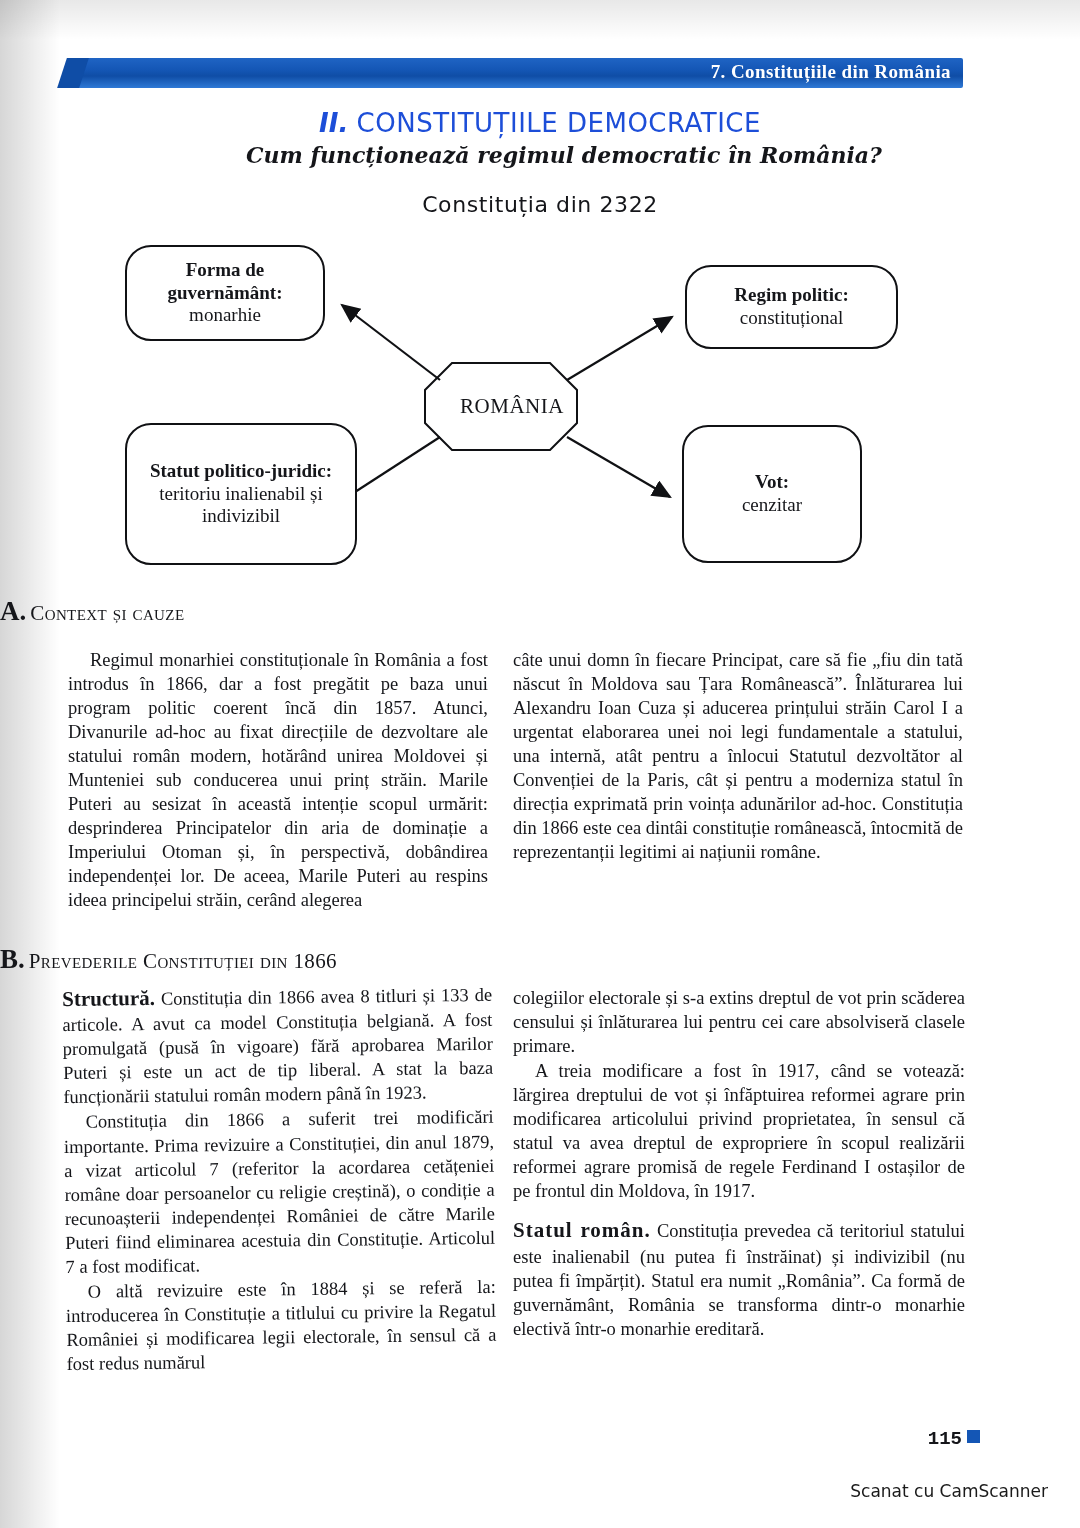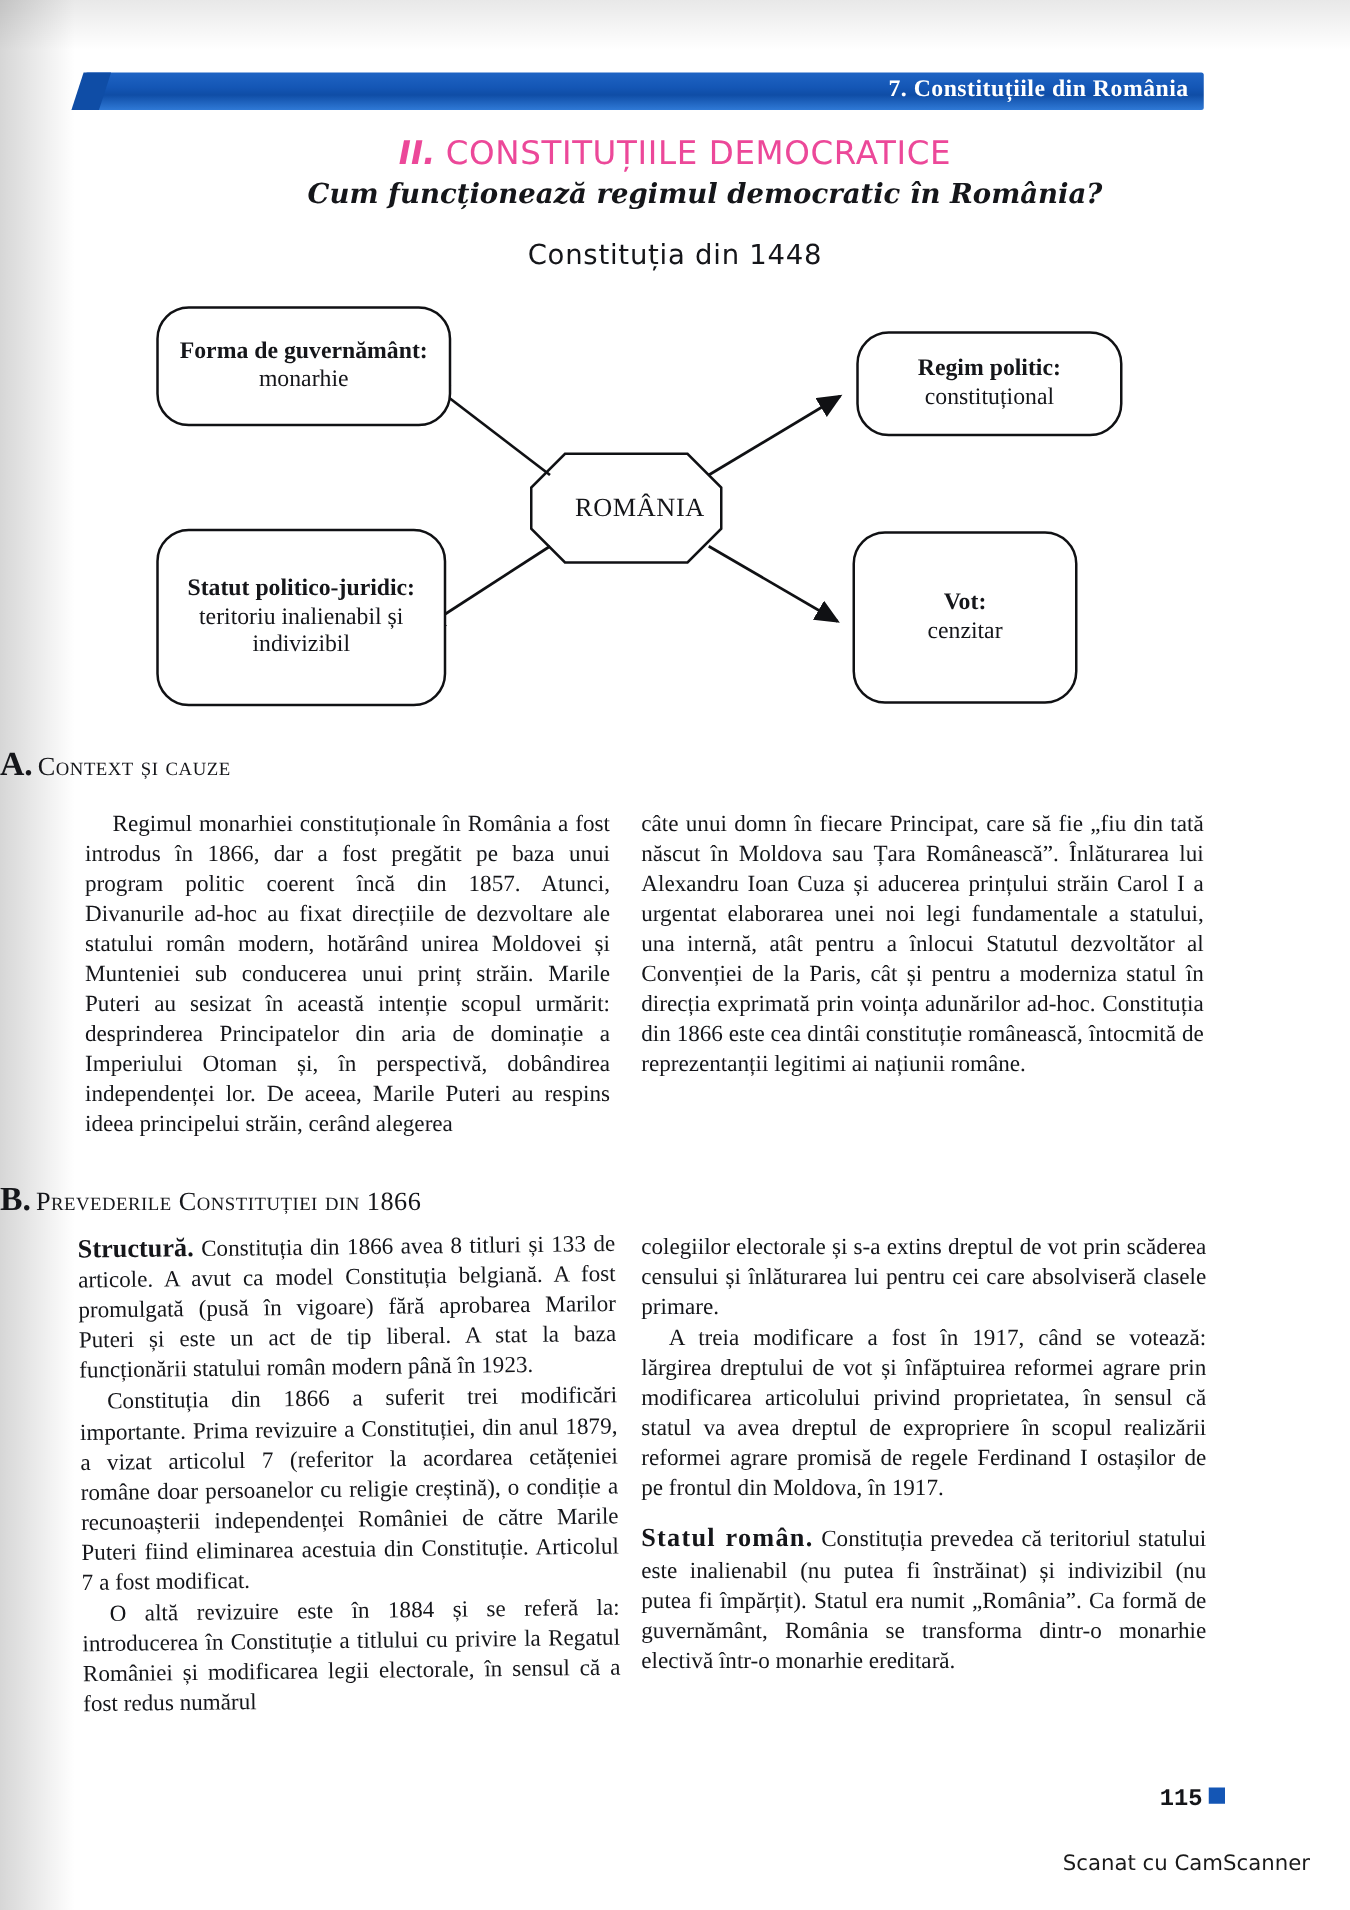--- a/index.html
+++ b/index.html
@@ -63,21 +63,21 @@
   }
 
   
   .main-title {
     position: absolute;
     left: 0; right: 0;
     top: 108px;
     text-align: center;
     font-family: "DejaVu Sans", sans-serif;
     font-size: 26px;
-    color: #ec4899;
+    color: #1d4ed8;
   }
   .main-title .num {
     font-style: italic;
     font-weight: bold;
   }
   .main-title .txt {
     letter-spacing: 0.5px;
   }
   .subtitle {
     position: absolute;
@@ -127,21 +127,21 @@
     font-size: 19px;
     line-height: 1.2;
     padding: 6px 10px;
   }
   .node .lbl {
     font-weight: bold;
   }
   .node .val {
     font-weight: normal;
   }
-  .node-forma { left: 55px; top: 10px; width: 236px; height: 96px; }
+  .node-forma { left: 55px; top: 10px; width: 200px; height: 96px; }
   .node-regim { left: 615px; top: 30px; width: 213px; height: 84px; }
   .node-statut { left: 55px; top: 188px; width: 232px; height: 142px; }
   .node-vot { left: 612px; top: 190px; width: 180px; height: 138px; }
 
   .center-node {
     position: absolute;
     left: 355px;
     top: 125px;
     width: 152px;
     height: 92px;
@@ -242,21 +242,21 @@
   <div class="header-band">
     <div class="band-tip"></div>
     <div class="chapter-title">7. Constituțiile din România</div>
   </div>
 
   <div class="main-title">
     <span class="num">II.</span>
     <span class="txt">CONSTITUȚIILE DEMOCRATICE</span>
   </div>
   <div class="subtitle">Cum funcționează regimul democratic în România?</div>
-  <div class="diagram-title">Constituția din 1448</div>
+  <div class="diagram-title">Constituția din 2322</div>
 
   <div class="diagram">
     <svg width="900" height="345" viewBox="0 0 900 345">
       <defs>
         <marker id="arrow" markerWidth="11" markerHeight="11" refX="8" refY="4" orient="auto">
           <path d="M0,0 L9,4 L0,8 z" fill="#101114"></path>
         </marker>
       </defs>
 
       <polygon points="382,128 480,128 507,155 507,188 480,215 382,215 355,188 355,155" fill="#ffffff" stroke="#101114" stroke-width="2"></polygon>

